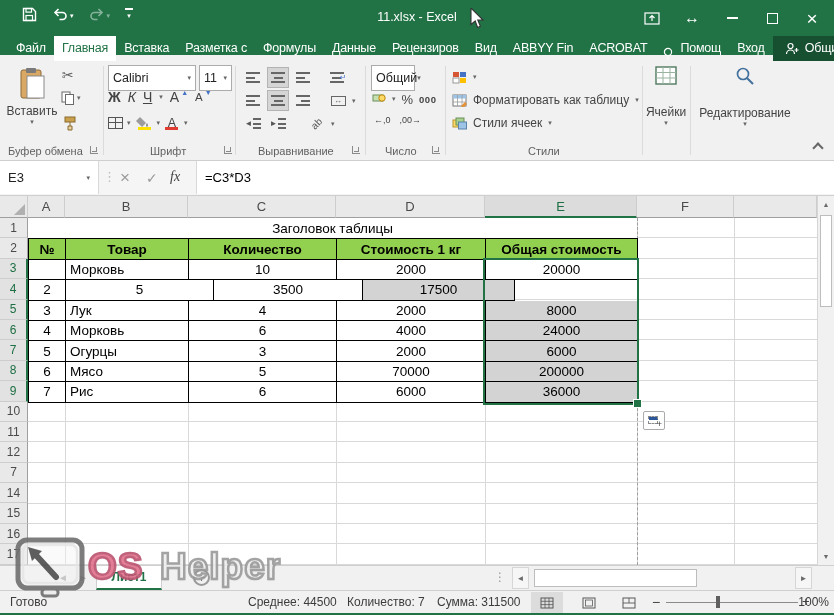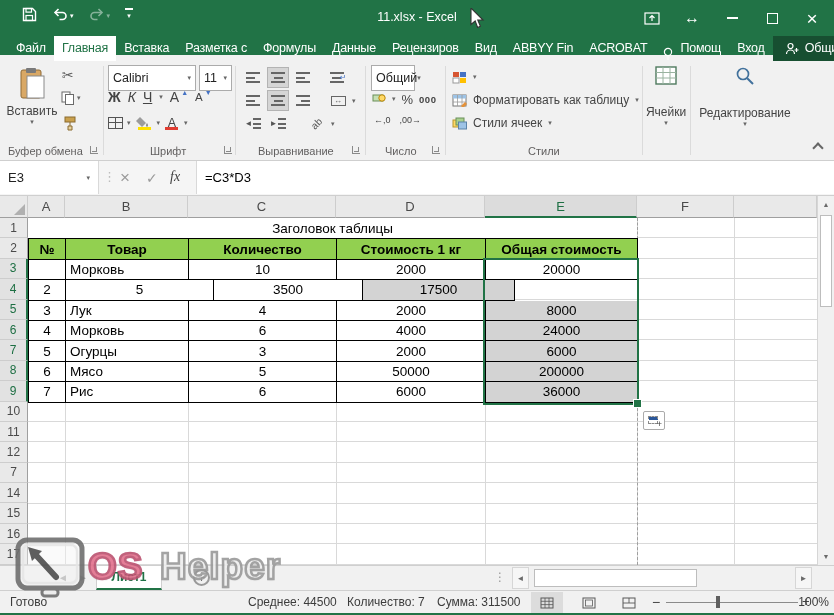--- a/index.html
+++ b/index.html
@@ -521,21 +521,21 @@
           <div class="xc ca">5</div>
           <div class="xc cb">Огурцы</div>
           <div class="xc cc">3</div>
           <div class="xc cd">2000</div>
           <div class="xc ce fill">6000</div>
         </div>
         <div class="xrow">
           <div class="xc ca">6</div>
           <div class="xc cb">Мясо</div>
           <div class="xc cc">5</div>
-          <div class="xc cd">50000</div>
+          <div class="xc cd">70000</div>
           <div class="xc ce fill">200000</div>
         </div>
         <div class="xrow">
           <div class="xc ca">7</div>
           <div class="xc cb">Рис</div>
           <div class="xc cc">6</div>
           <div class="xc cd">6000</div>
           <div class="xc ce fill">36000</div>
         </div>
       </div>

